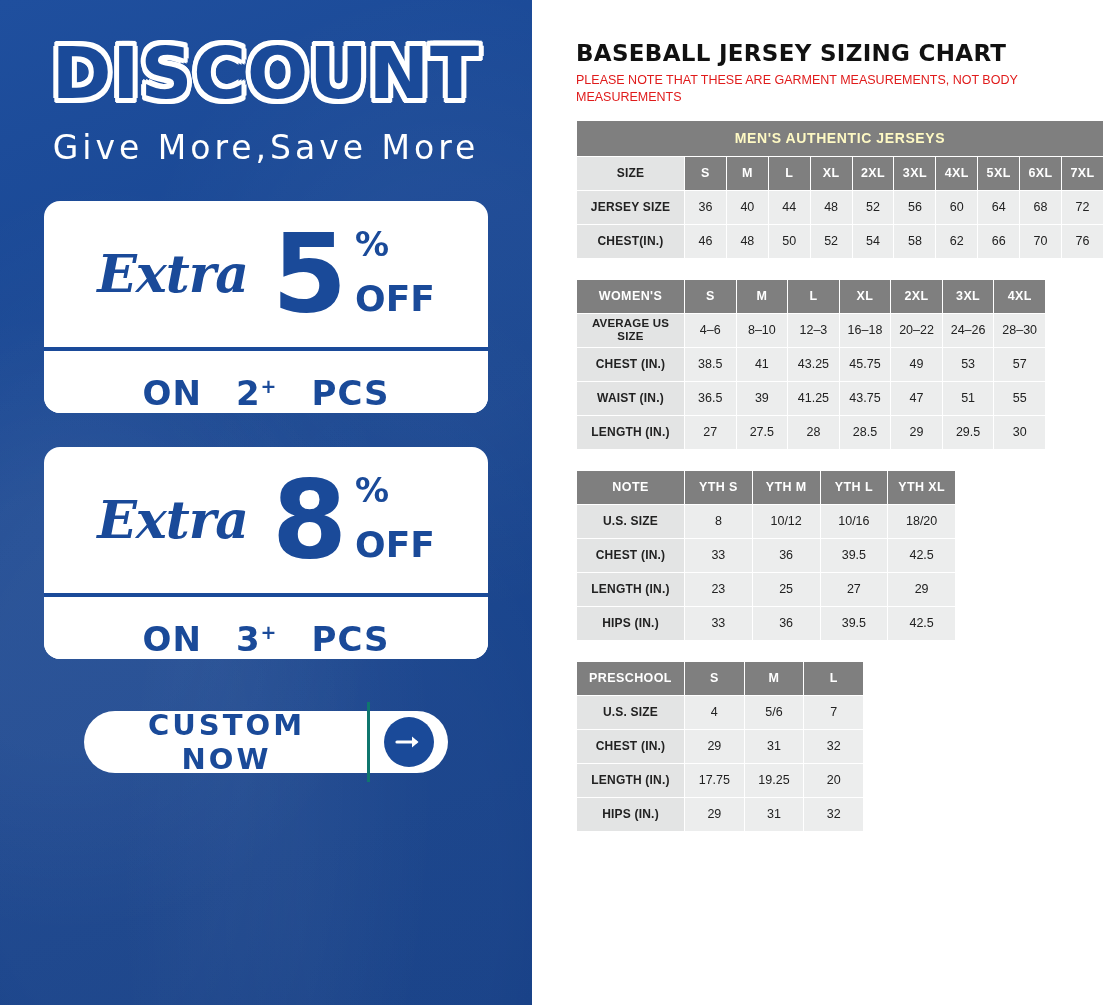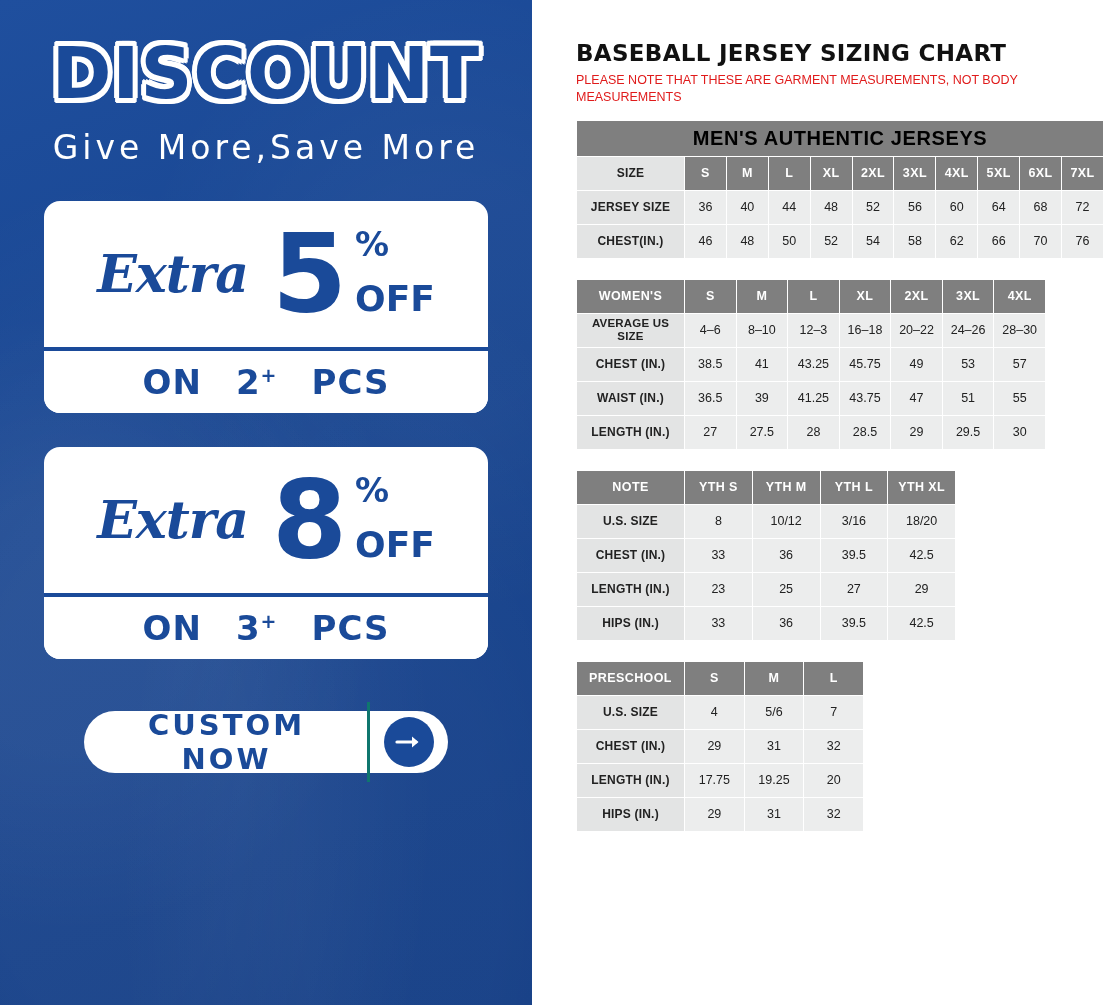--- a/index.html
+++ b/index.html
@@ -124,21 +124,21 @@
     font-family: "DejaVu Sans", sans-serif;
     font-weight: 700;
     font-size: 36px;
     line-height: 1;
   }
   .offer-bottom {
     border-top: 4px solid #1a4a99;
     background: #ffffff;
     height: 62px;
     display: flex;
-    align-items: center;
+    align-items: flex-end;
     justify-content: center;
     gap: 34px;
     color: #1a4a99;
     font-family: "DejaVu Sans", sans-serif;
     font-weight: 700;
     font-size: 34px;
     letter-spacing: 1px;
   }
   .offer-qty {
     position: relative;
@@ -230,24 +230,24 @@
     color: #222222;
     font-size: 12.5px;
     text-align: center;
     height: 29px;
     padding: 2px 3px;
     font-weight: 400;
     font-family: "Liberation Sans", sans-serif;
   }
   table.sizing .hdr-band {
     background: #7f7f7f;
-    color: #000000;
+    color: #fef9c3;
     font-weight: 700;
     letter-spacing: 0.6px;
-    font-size: 20px;
+    font-size: 14px;
     height: 31px;
   }
   table.sizing .hdr-cell {
     background: #7f7f7f;
     color: #ffffff;
     font-weight: 700;
     font-size: 12.5px;
     letter-spacing: 0.4px;
   }
   table.sizing .row-label {
@@ -479,21 +479,21 @@
           <td class="hdr-cell">NOTE</td>
           <td class="hdr-cell">YTH S</td>
           <td class="hdr-cell">YTH M</td>
           <td class="hdr-cell">YTH L</td>
           <td class="hdr-cell">YTH XL</td>
         </tr>
         <tr>
           <td class="row-label">U.S. SIZE</td>
           <td>8</td>
           <td>10/12</td>
-          <td>3/16</td>
+          <td>10/16</td>
           <td>18/20</td>
         </tr>
         <tr>
           <td class="row-label">CHEST (IN.)</td>
           <td>33</td>
           <td>36</td>
           <td>39.5</td>
           <td>42.5</td>
         </tr>
         <tr>

